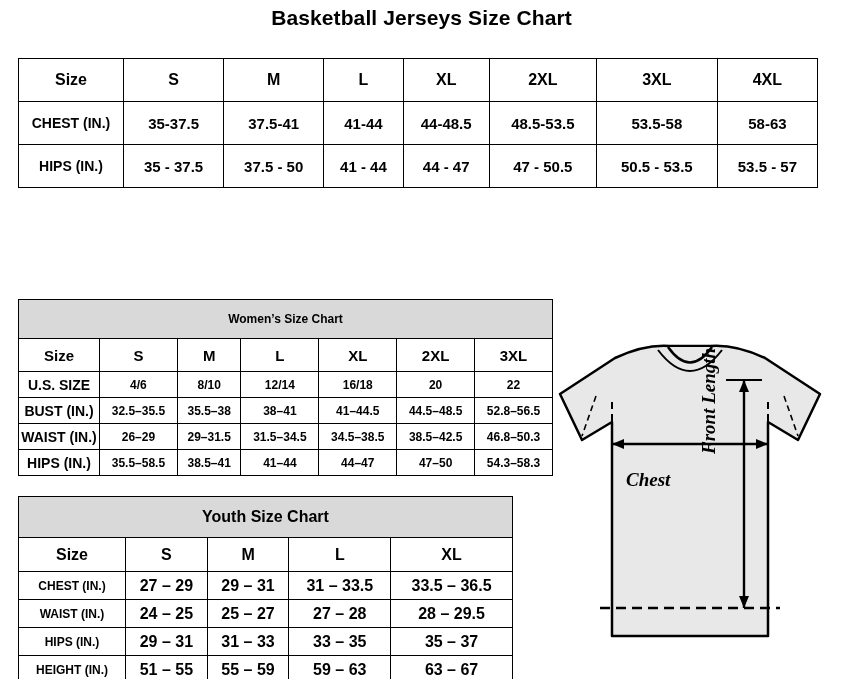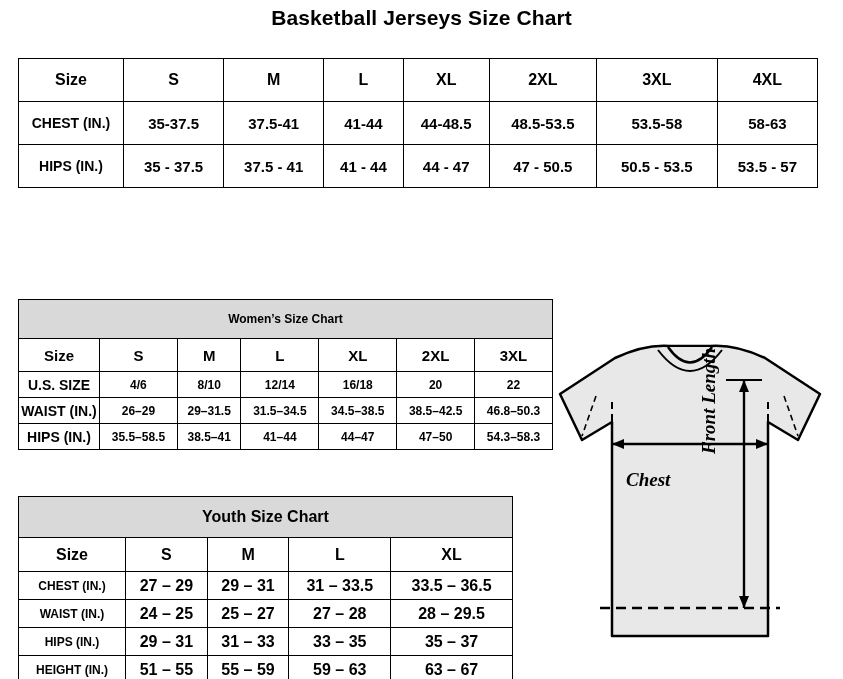--- a/index.html
+++ b/index.html
@@ -131,21 +131,21 @@
       <td>37.5-41</td>
       <td>41-44</td>
       <td>44-48.5</td>
       <td>48.5-53.5</td>
       <td>53.5-58</td>
       <td>58-63</td>
     </tr>
     <tr>
       <td class="rowlabel">HIPS (IN.)</td>
       <td>35 - 37.5</td>
-      <td>37.5 - 41</td>
+      <td>37.5 - 50</td>
       <td>41 - 44</td>
       <td>44 - 47</td>
       <td>47 - 50.5</td>
       <td>50.5 - 53.5</td>
       <td>53.5 - 57</td>
     </tr>
   </tbody>
 </table>
 
 <table class="chart" id="womens-chart">
@@ -165,20 +165,29 @@
     <tr>
       <td class="rowlabel">U.S. SIZE</td>
       <td>4/6</td>
       <td>8/10</td>
       <td>12/14</td>
       <td>16/18</td>
       <td>20</td>
       <td>22</td>
     </tr>
     <tr>
+      <td class="rowlabel">BUST  (IN.)</td>
+      <td>32.5–35.5</td>
+      <td>35.5–38</td>
+      <td>38–41</td>
+      <td>41–44.5</td>
+      <td>44.5–48.5</td>
+      <td>52.8–56.5</td>
+    </tr>
+    <tr>
       <td class="rowlabel">WAIST  (IN.)</td>
       <td>26–29</td>
       <td>29–31.5</td>
       <td>31.5–34.5</td>
       <td>34.5–38.5</td>
       <td>38.5–42.5</td>
       <td>46.8–50.3</td>
     </tr>
     <tr>
       <td class="rowlabel">HIPS  (IN.)</td>

